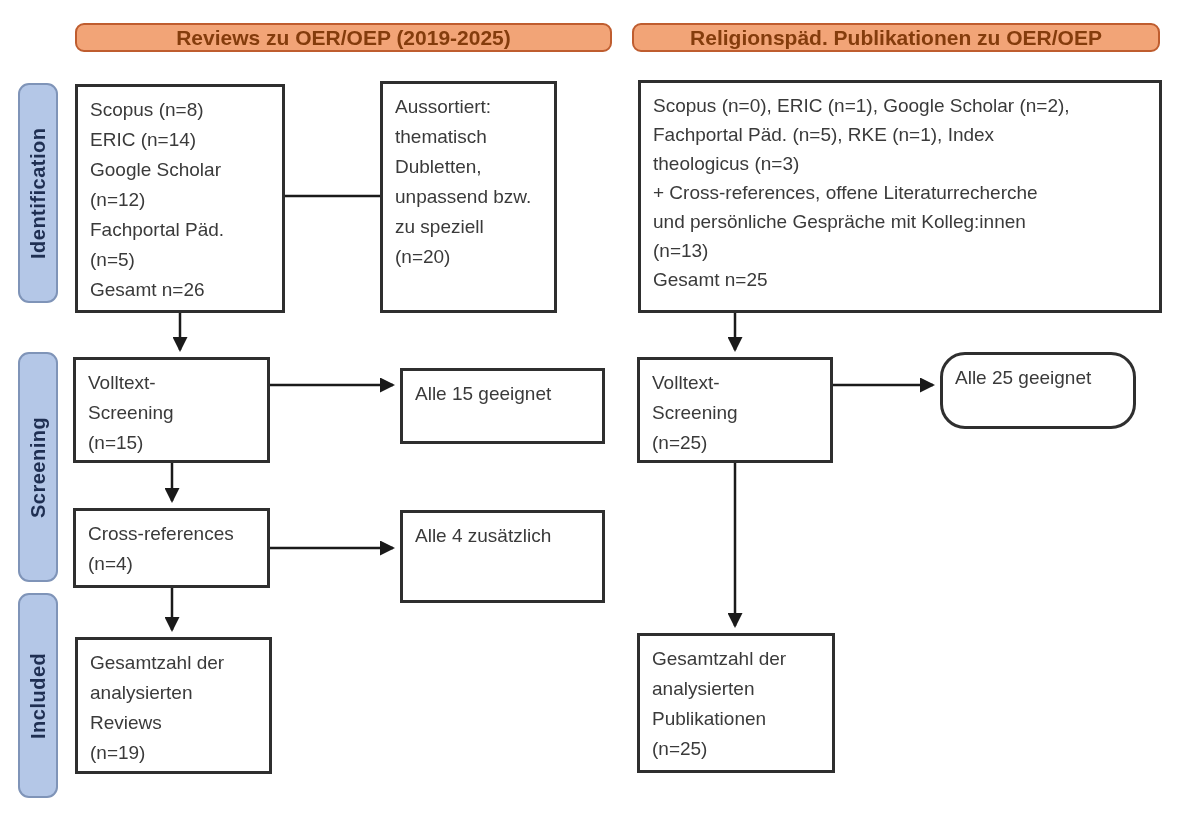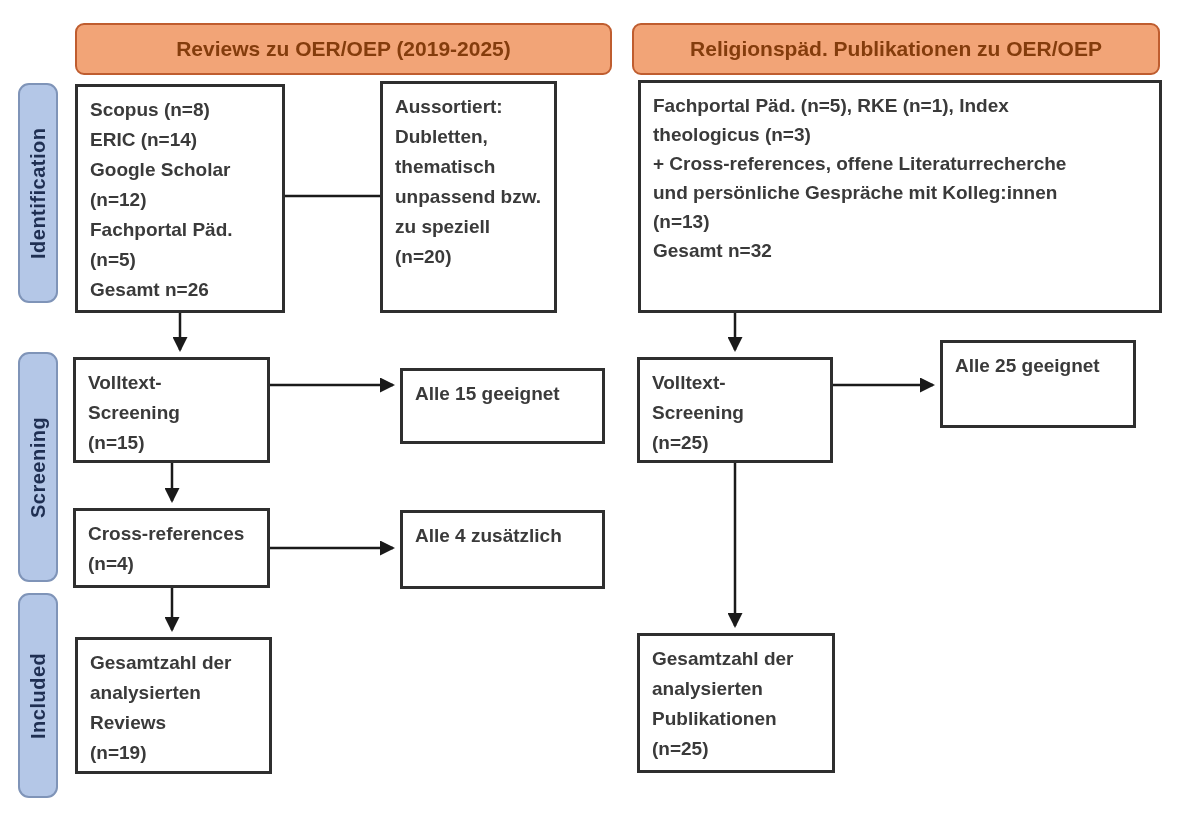--- a/index.html
+++ b/index.html
@@ -1,54 +1,54 @@
 <!DOCTYPE html>
 <html><head>
 <meta charset="utf-8">
 <style>
   html,body{margin:0;padding:0;background:#ffffff;}
   .canvas{
     position:relative;width:1182px;height:820px;background:#ffffff;
     font-family:"Liberation Sans","DejaVu Sans",sans-serif;overflow:hidden;
   }
   .col-header{
-    position:absolute;height:52px;box-sizing:border-box;
+    position:absolute;height:29px;box-sizing:border-box;
     background:#f2a477;border:2px solid #bf5d2f;border-radius:9px;
     color:#843c0c;font-weight:700;font-size:21px;
     display:flex;align-items:center;justify-content:center;text-align:right;
   }
   .hdr-left{left:75px;top:23px;width:537px;}
   .hdr-right{left:632px;top:23px;width:528px;}
   .stage-label{
     position:absolute;width:40px;box-sizing:border-box;
     background:#b4c7e7;border:2px solid #7f94b8;border-radius:11px;
     color:#1f2f52;font-weight:700;font-size:20px;
     display:flex;align-items:center;justify-content:center;
     writing-mode:vertical-rl;transform:rotate(180deg);
     letter-spacing:0.5px;
   }
   .lbl-identification{left:18px;top:83px;height:220px;}
   .lbl-screening{left:18px;top:352px;height:230px;}
   .lbl-included{left:18px;top:593px;height:205px;}
   .flow-box{
     position:absolute;box-sizing:border-box;background:#ffffff;
-    border:3px solid #2f2f2f;color:#3a3a3a;font-weight:700;font-size:19px;
+    border:3px solid #2f2f2f;color:#3a3a3a;font-weight:400;font-size:19px;
     padding:8px 12px;line-height:30px;
   }
   .flow-box .line{white-space:nowrap;}
   .b-l1{left:75px;top:84px;width:210px;height:229px;}
   .b-l2{left:380px;top:81px;width:177px;height:232px;}
   .b-l3{left:73px;top:357px;width:197px;height:106px;}
   .b-l4{left:400px;top:368px;width:205px;height:76px;}
   .b-l5{left:73px;top:508px;width:197px;height:80px;}
-  .b-l6{left:400px;top:510px;width:205px;height:79px;}
+  .b-l6{left:400px;top:510px;width:205px;height:93px;}
   .b-l7{left:75px;top:637px;width:197px;height:137px;}
   .b-r1{left:638px;top:80px;width:524px;height:233px;line-height:29px;}
   .b-r2{left:637px;top:357px;width:196px;height:106px;}
-  .b-r3{left:940px;top:340px;width:196px;height:88px;}
+  .b-r3{left:940px;top:352px;width:196px;height:77px;border-radius:25px;}
   .b-r4{left:637px;top:633px;width:198px;height:140px;}
   .arrows{position:absolute;left:0;top:0;width:1182px;height:820px;pointer-events:none;}
 </style>
 </head>
 <body>
 
 <div class="canvas">
 
   <svg class="arrows" viewBox="0 0 1182 820" xmlns="http://www.w3.org/2000/svg">
     <defs>
@@ -78,22 +78,22 @@
       <div class="line">Scopus (n=8)</div>
       <div class="line">ERIC (n=14)</div>
       <div class="line">Google Scholar</div>
       <div class="line">(n=12)</div>
       <div class="line">Fachportal Päd.</div>
       <div class="line">(n=5)</div>
       <div class="line">Gesamt n=26</div>
     </div>
   <div class="flow-box b-l2">
       <div class="line">Aussortiert:</div>
+      <div class="line">thematisch</div>
       <div class="line">Dubletten,</div>
-      <div class="line">thematisch</div>
       <div class="line">unpassend bzw.</div>
       <div class="line">zu speziell</div>
       <div class="line">(n=20)</div>
     </div>
   <div class="flow-box b-l3">
       <div class="line">Volltext-</div>
       <div class="line">Screening</div>
       <div class="line">(n=15)</div>
     </div>
   <div class="flow-box b-l4">
@@ -107,26 +107,27 @@
       <div class="line">Alle 4 zusätzlich</div>
     </div>
   <div class="flow-box b-l7">
       <div class="line">Gesamtzahl der</div>
       <div class="line">analysierten</div>
       <div class="line">Reviews</div>
       <div class="line">(n=19)</div>
     </div>
 
   <div class="flow-box b-r1">
+      <div class="line">Scopus (n=0), ERIC (n=1), Google Scholar (n=2),</div>
       <div class="line">Fachportal Päd. (n=5), RKE (n=1), Index</div>
       <div class="line">theologicus (n=3)</div>
       <div class="line">+ Cross-references, offene Literaturrecherche</div>
       <div class="line">und persönliche Gespräche mit Kolleg:innen</div>
       <div class="line">(n=13)</div>
-      <div class="line">Gesamt n=32</div>
+      <div class="line">Gesamt n=25</div>
     </div>
   <div class="flow-box b-r2">
       <div class="line">Volltext-</div>
       <div class="line">Screening</div>
       <div class="line">(n=25)</div>
     </div>
   <div class="flow-box b-r3">
       <div class="line">Alle 25 geeignet</div>
     </div>
   <div class="flow-box b-r4">

